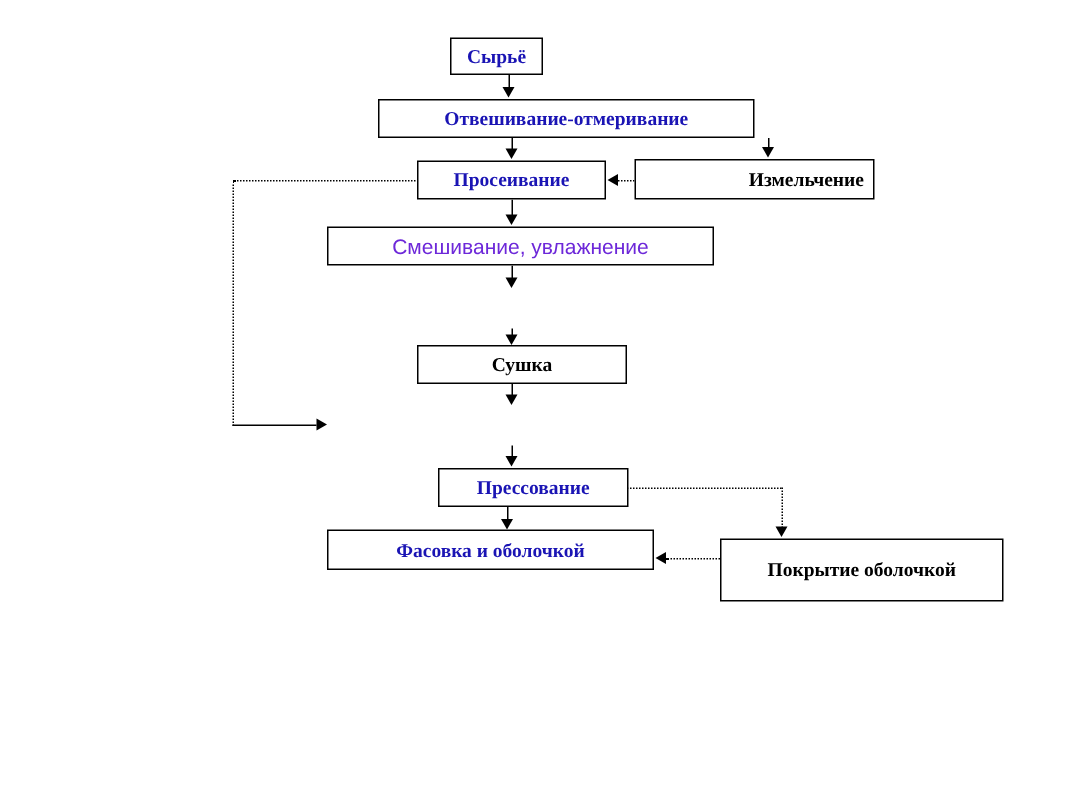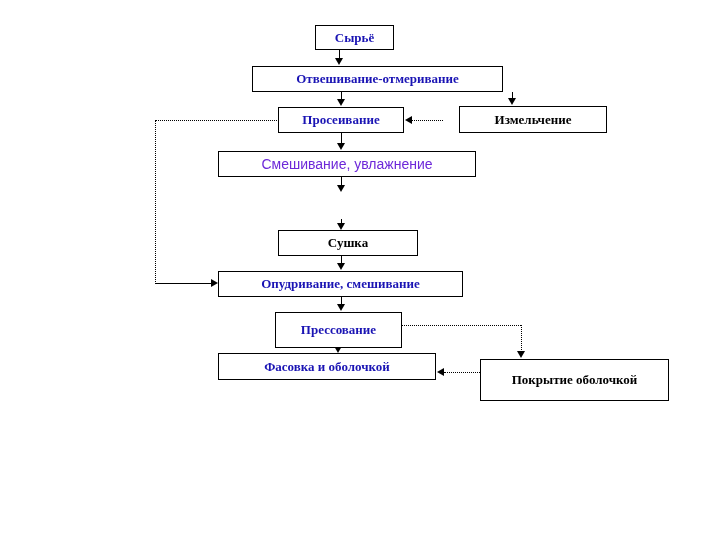--- a/index.html
+++ b/index.html
@@ -139,50 +139,47 @@
   <div class="ln ln-v-solid" style="left:338px; top:338px; height:9px;"></div>
   <div class="arrow arrow-down" style="left:334px; top:346px;"></div>
 
   <div class="ln ln-h-dot" style="left:402px; top:325px; width:119px;"></div>
   <div class="ln ln-v-dot" style="left:521px; top:325px; height:27px;"></div>
   <div class="arrow arrow-down" style="left:517px; top:351px;"></div>
 
   <div class="ln ln-h-dot" style="left:444px; top:372px; width:36px;"></div>
   <div class="arrow arrow-left" style="left:437px; top:368px;"></div>
 
-  <div class="node" style="left:315px; top:25px; width:79px; height:25px;">
+  <div class="node" style="left:300px; top:25px; width:62px; height:25px;">
     <span class="label t-blue-serif">Сырьё</span>
   </div>
 
   <div class="node" style="left:252px; top:66px; width:251px; height:26px;">
     <span class="label t-blue-serif">Отвешивание-отмеривание</span>
   </div>
 
   <div class="node" style="left:278px; top:107px; width:126px; height:26px;">
     <span class="label t-blue-serif">Просеивание</span>
   </div>
 
-  <div class="node" style="left:459px; top:106px; width:148px; height:27px;">
+  <div class="node" style="left:423px; top:106px; width:160px; height:27px;justify-content:flex-end;">
     <span class="label t-black-serif">Измельчение</span>
   </div>
 
   <div class="node" style="left:218px; top:151px; width:258px; height:26px;">
     <span class="label t-black-sans">Смешивание, увлажнение</span>
   </div>
 
 
   <div class="node" style="left:278px; top:230px; width:140px; height:26px;">
     <span class="label t-black-serif">Сушка</span>
   </div>
 
-  <div class="node" style="left:218px; top:271px; width:245px; height:26px;">
-    <span class="label t-blue-serif">Опудривание, смешивание</span>
-  </div>
 
-  <div class="node" style="left:275px; top:312px; width:127px; height:36px;">
+  <div class="node" style="left:292px; top:312px; width:127px; height:26px;">
     <span class="label t-blue-serif">Прессование</span>
   </div>
 
   <div class="node" style="left:218px; top:353px; width:218px; height:27px;">
     <span class="label t-blue-serif">Фасовка и оболочкой</span>
   </div>
 
   <div class="node" style="left:480px; top:359px; width:189px; height:42px;">
     <span class="label t-black-serif">Покрытие оболочкой</span>
   </div>

